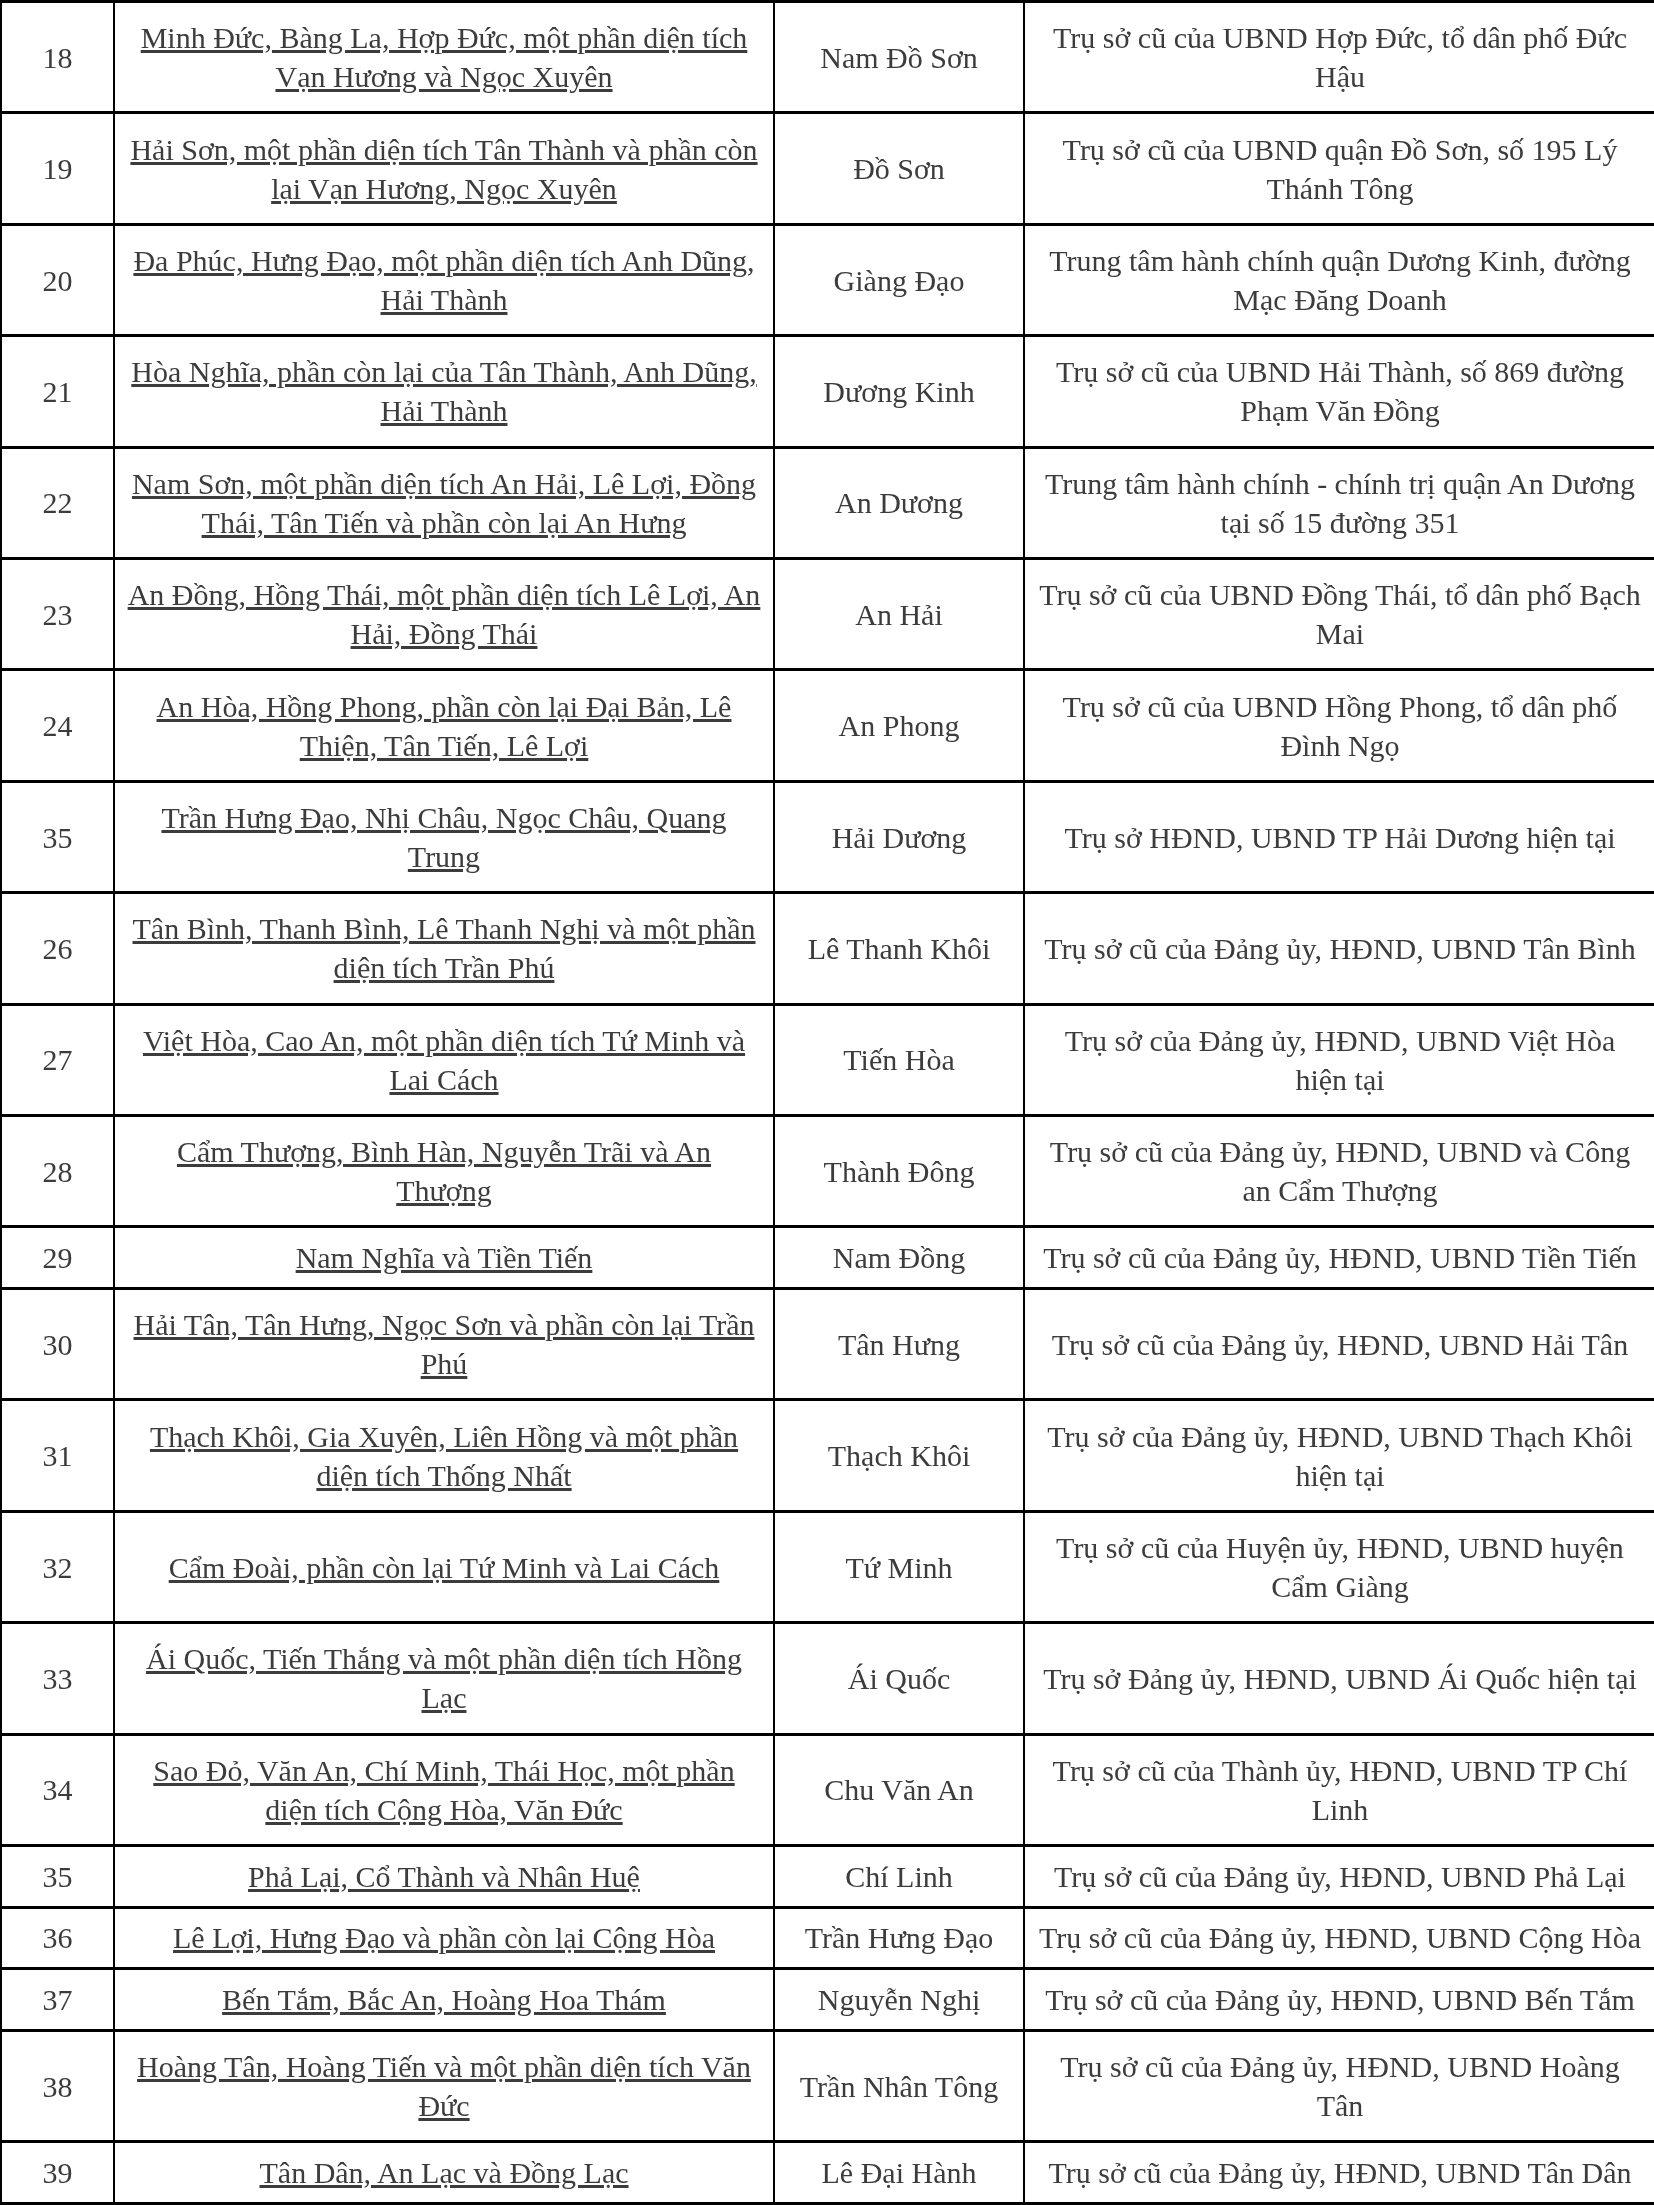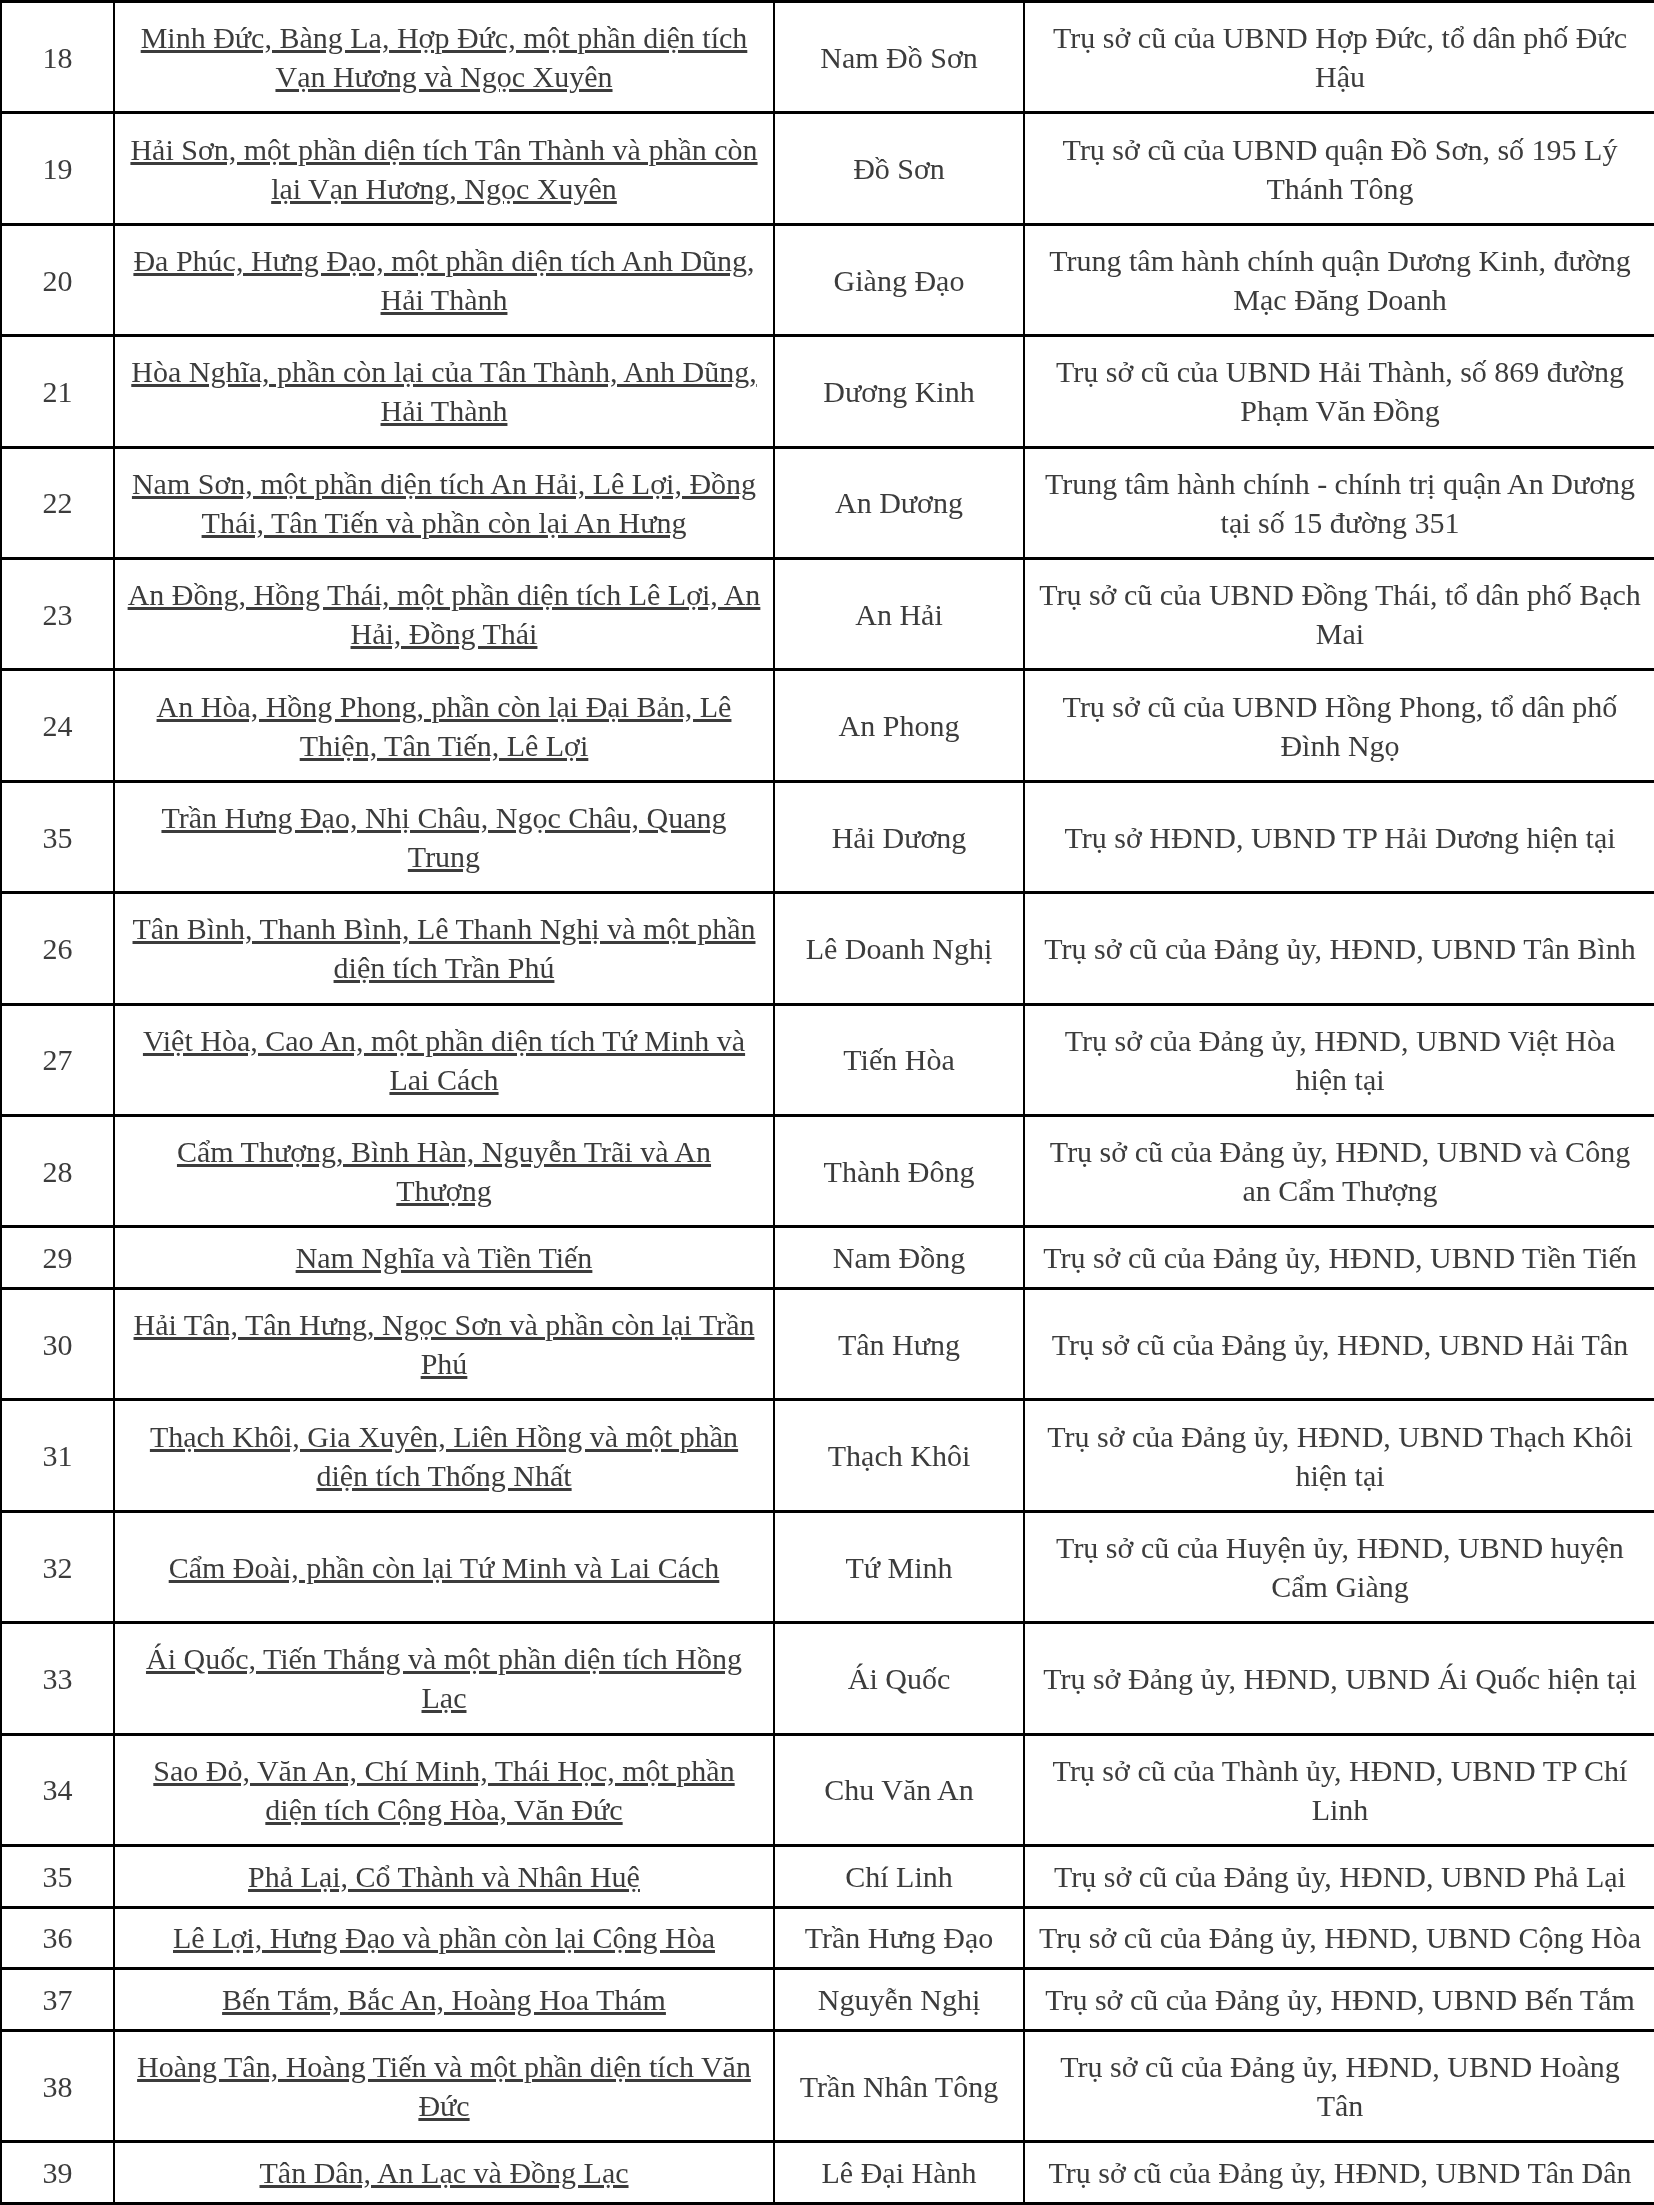--- a/index.html
+++ b/index.html
@@ -101,21 +101,21 @@
   <tr>
     <td class="c-no">35</td>
     <td class="c-merged">Trần Hưng Đạo, Nhị Châu, Ngọc Châu, Quang Trung</td>
     <td class="c-name">Hải Dương</td>
     <td class="c-office">Trụ sở HĐND, UBND TP Hải Dương hiện tại</td>
   </tr>
 
   <tr>
     <td class="c-no">26</td>
     <td class="c-merged">Tân Bình, Thanh Bình, Lê Thanh Nghị và một phần diện tích Trần Phú</td>
-    <td class="c-name">Lê Doanh Nghị</td>
+    <td class="c-name">Lê Thanh Khôi</td>
     <td class="c-office">Trụ sở cũ của Đảng ủy, HĐND, UBND Tân Bình</td>
   </tr>
 
   <tr>
     <td class="c-no">27</td>
     <td class="c-merged">Việt Hòa, Cao An, một phần diện tích Tứ Minh và Lai Cách</td>
     <td class="c-name">Tiến Hòa</td>
     <td class="c-office">Trụ sở của Đảng ủy, HĐND, UBND Việt Hòa hiện tại</td>
   </tr>
 

